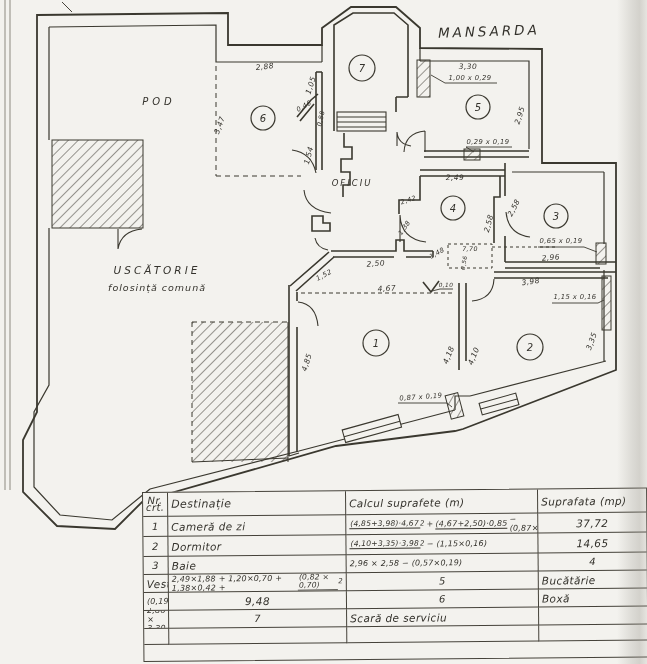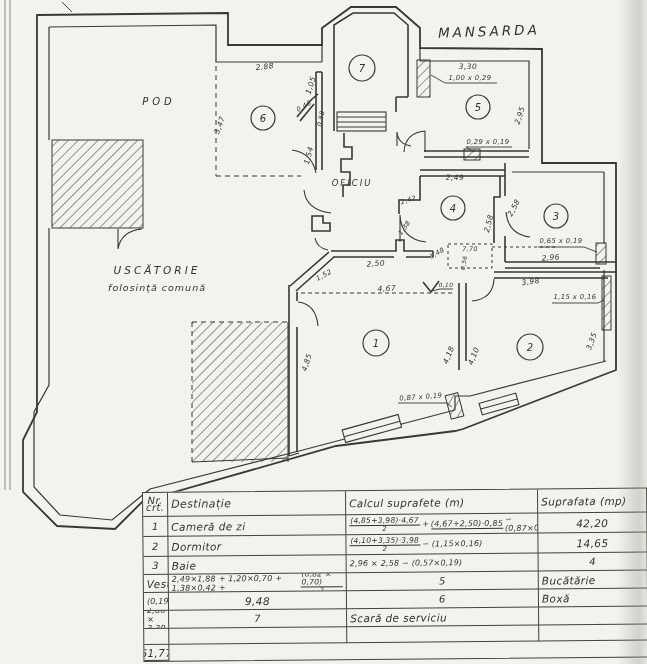--- a/index.html
+++ b/index.html
@@ -19,21 +19,21 @@
           padding:1px 3px;box-sizing:border-box;overflow:hidden;display:flex;align-items:center;}
   .tbl .c:nth-child(4n){border-right:none;}
   .c.nr{font-size:10px;justify-content:center;}
   .c.hnr{font-size:10px;line-height:6.5px;justify-content:center;text-align:center;}
   .c.dest{font-size:10.5px;}
   .c.hdest{font-size:11px;}
   .c.calc{font-size:8px;letter-spacing:.2px;gap:2px;}
   .c.hcalc{font-size:10.5px;}
   .c.area{font-size:10.5px;justify-content:center;}
   .c.harea{font-size:10.5px;}
-  .frac{display:inline-flex;flex-direction:column;align-items:center;line-height:8px;}
+  .frac{display:inline-flex;flex-direction:row;align-items:center;line-height:8px;}
   .frac .num{border-bottom:.9px solid #34322c;font-size:7.6px;padding:0 1px;}
   .frac .den{font-size:7px;line-height:7px;}
   .ul{border-bottom:.9px solid #34322c;font-style:italic;}
 </style>
 </head>
 <body>
 
 <div class="stage">
 
 <svg width="647" height="664" viewBox="0 0 647 664">
@@ -211,21 +211,21 @@
   <div class="c dest">Cameră de zi</div>
   <div class="c calc">
     <span class="frac">
           <span class="num">(4,85+3,98)·4,67</span>
           <span class="den">2</span>
         </span>
     <span>+</span>
     <span class="ul">(4,67+2,50)·0,85</span>
     <span>− (0,87×0,19)</span>
   </div>
-  <div class="c area">42,20</div>
+  <div class="c area">37,72</div>
 
   <div class="c nr">2</div>
   <div class="c dest">Dormitor</div>
   <div class="c calc">
     <span class="frac">
           <span class="num">(4,10+3,35)·3,98</span>
           <span class="den">2</span>
         </span>
     <span>− (1,15×0,16)</span>
   </div>
@@ -263,17 +263,16 @@
   <div class="c nr">7</div>
   <div class="c dest">Scară de serviciu</div>
   <div class="c calc">
         <span></span>
       </div>
   <div class="c area"></div>
 
   <div class="c nr last"></div>
   <div class="c dest last"></div>
   <div class="c calc last"></div>
-  <div class="c area last">61,77</div>
 </div>
 
 <div class="edge-shadow"></div>
 </div>
 
 </body></html>

